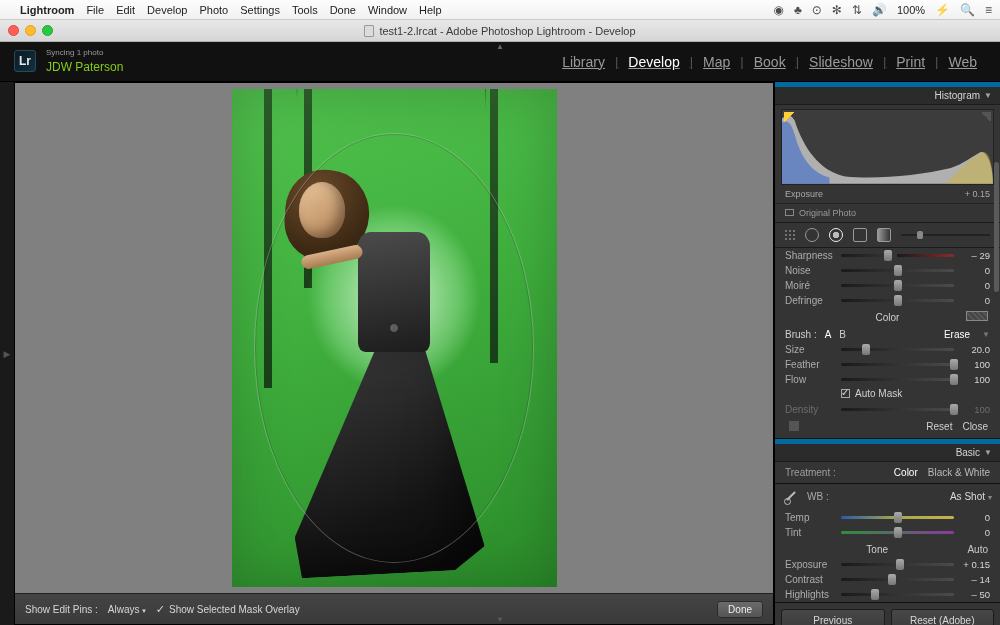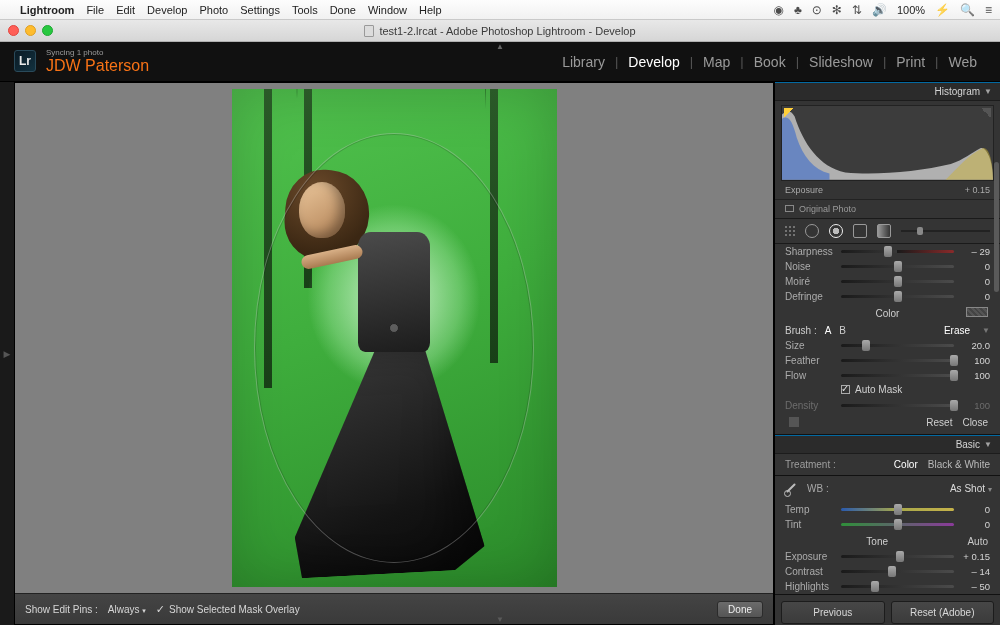--- a/index.html
+++ b/index.html
@@ -20,22 +20,22 @@
   .tl.r{background:#ff5f57;border:0.5px solid #e24640;} .tl.y{background:#febc2e;border:0.5px solid #dfa023;} .tl.g{background:#28c840;border:0.5px solid #1fa833;}
   .titlecenter { margin:0 auto; display:flex; align-items:center; gap:5px;}
   .titlecenter .doc-ico{width:10px;height:12px;background:#dcdcdc;border:1px solid #999;border-radius:1px;position:relative;}
 
   
   .lr-top { height:40px; background:#111; display:flex; align-items:center; justify-content:space-between; padding:0 14px; color:#ccc; border-bottom:1px solid #000;}
   .identity { display:flex; align-items:center; gap:10px;}
   .lr-logo { width:22px;height:22px; background:linear-gradient(135deg,#0a1a24,#12313f); border-radius:3px; position:relative; color:#e8e8e8; font-weight:600; font-size:12px; display:flex;align-items:center;justify-content:center; border:1px solid #2a4a5a;}
   .id-text { line-height:1.15;}
   .id-text .sync{font-size:8px;color:#9b9b9b;display:block;}
-  .id-text .name{font-size:16px;color:#f97316;}
-  .modules { display:flex; align-items:center; gap:0; font-size:14px; color:#9a9a9a;}
+  .id-text .name{font-size:12px;color:#84cc16;}
+  .modules { display:flex; align-items:center; gap:0; font-size:14px; color:#9a9a9a;text-decoration:underline;}
   .modules span { padding:0 9px; cursor:pointer;}
   .modules .sep{ color:#555; padding:0 1px; font-size:13px;}
   .modules .active{ color:#fff; }
   .flipper { position:absolute; left:50%; transform:translateX(-50%); font-size:8px; color:#666; }
   .flipper.topf{top:42px;}
 
   .workspace { position:absolute; top:82px; bottom:0; left:0; right:0; display:flex; }
 
   
   .mainview { flex:1; background:#808080; position:relative; display:flex; flex-direction:column; border:1px solid #000; margin:0 0 0 0;}
@@ -57,21 +57,21 @@
   .subject .arm{ position:absolute; left:2px; top:68px; width:62px; height:14px; background:linear-gradient(#d9b188,#a87a50); border-radius:8px; transform:rotate(-12deg); z-index:4;}
   .pin { position:absolute; left:50%; top:48%; width:10px;height:10px;border:1.5px solid #222;border-radius:50%; background:rgba(255,255,255,.25); transform:translate(-50%,-50%);}
   .toolbar-bottom { height:34px; background:linear-gradient(#444,#3a3a3a); border-top:1px solid #222; display:flex; align-items:center; padding:0 10px; font-size:10px; color:#d6d6d6; justify-content:space-between;}
   .toolbar-bottom .left{display:flex;align-items:center;gap:10px;}
   .toolbar-bottom .chk{display:flex;align-items:center;gap:4px;}
   .done-btn{ background:linear-gradient(#6b6b6b,#555); border:1px solid #2b2b2b; color:#eee; font-size:10px; padding:2px 10px; border-radius:3px; cursor:pointer;}
 
   
   .rightpanel { width:226px; background:#343434; color:#b9b9b9; font-size:10px; display:flex; flex-direction:column; border-left:1px solid #000; position:relative;}
   .rightpanel .scrollind{position:absolute; right:1px; top:80px; width:5px; height:130px; background:#5a5a5a; border-radius:3px;}
-  .panel-header { background:#2b2b2b; color:#d5d5d5; font-size:10px; padding:3px 8px; text-align:right; border-top:1px solid #0369a1; border-bottom:1px solid #1c1c1c; display:flex; justify-content:flex-end; align-items:center; gap:4px;}
+  .panel-header { background:#2b2b2b; color:#d5d5d5; font-size:10px; padding:3px 8px; text-align:right; border-top:5px solid #0369a1; border-bottom:1px solid #1c1c1c; display:flex; justify-content:flex-end; align-items:center; gap:4px;}
   .panel-header .tri{font-size:8px;opacity:.7;}
 
   .histogram { height:78px; background:#3c3c3c; margin:4px 6px 2px; position:relative; border:1px solid #222; display:flex; align-items:flex-end; justify-content:center;}
   .histogram .hcorners{position:absolute;top:2px;width:10px;height:10px;font-size:9px;color:#bbb;}
   .histogram .hcl{left:2px;background:linear-gradient(135deg,#ffcf3a 50%, transparent 50%);}
   .histogram .hcr{right:2px;background:linear-gradient(-135deg,#555 50%, transparent 50%);}
   .histogram svg{width:100%;height:100%;}
 
   .readout { display:flex; justify-content:space-between; padding:2px 10px 4px; font-size:9px; color:#aaa; border-bottom:1px solid #222;}
   .orig-row{ padding:4px 10px; font-size:9px; color:#9a9a9a; border-bottom:1px solid #1a1a1a; display:flex; align-items:center; gap:5px;}

